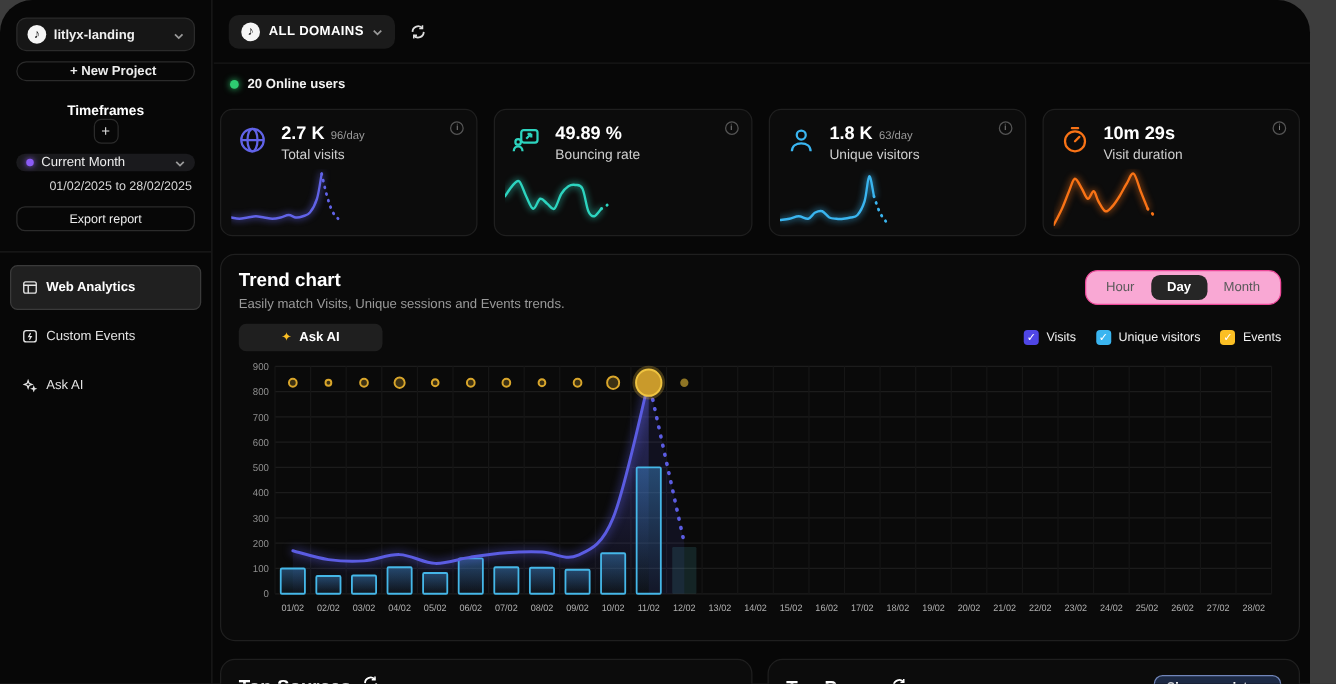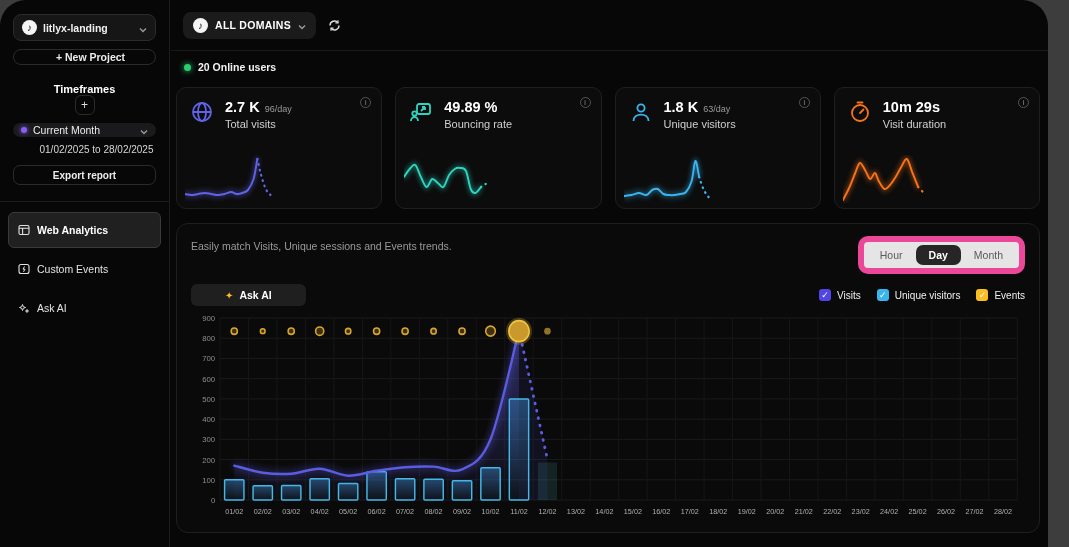--- a/index.html
+++ b/index.html
@@ -24,21 +24,21 @@
   .tf-label { font-size:11px; font-weight:bold; color:#fff; }
   .tf-add { width:20px; height:20px; border:1px solid #2b2b2b; border-radius:6px; color:#ddd;
             font-size:12px; display:flex; align-items:center; justify-content:center; cursor:pointer; }
   .tf-select { margin:8px 13px 0; height:14px; background:#1a1a1d; border-radius:7px; display:flex;
                align-items:center; gap:6px; padding:0 8px; cursor:pointer; }
   .dot-purple { width:6px; height:6px; border-radius:50%; background:#8b5cf6; box-shadow:0 0 5px #8b5cf6; }
   .tf-value { font-size:10.5px; color:#ececec; }
   .date-range { margin-top:7px; text-align:center; font-size:10px; color:#d6d6d6;padding-left:24px; }
   .export-btn { margin:10px 13px 0; height:20px; border:1px solid #2b2b2b; border-radius:7px;
                 display:flex; align-items:center; justify-content:center; font-size:10px;
-                font-weight:bold; color:#ececec; cursor:pointer; }
+                font-weight:normal; color:#ececec; cursor:pointer; }
   .side-divider { margin:16px 0 10px; border-top:1px solid #1c1c1c; }
   .nav { padding:0 8px; }
   .nav-item { height:36px; border-radius:6px; display:flex; align-items:center; gap:7px;
               padding:0 8px; margin-bottom:3px; font-size:10.5px; color:#e3e3e3; cursor:pointer;
               border:1px solid transparent; }
   .nav-item.active { background:#202020; border-color:#3a3a3a; color:#fff; font-weight:bold; }
   .nav-ico { width:13px; display:flex; justify-content:center; color:#e3e3e3; font-size:11px; }
 
   
   .main { position:absolute; left:171px; top:0; right:0; height:100%; }
@@ -51,39 +51,39 @@
   .top-links { margin-left:auto; display:flex; align-items:center; gap:21px; }
   .top-link { font-size:10.5px; color:#ececec; cursor:pointer; display:flex; align-items:center; gap:5px; }
   .moon { font-size:13px; color:#ececec; cursor:pointer; }
 
   .content { padding:0 8px 0 5px; }
   .online-row { margin:10px 0 0 8px; display:flex; align-items:center; gap:7px; }
   .dot-green { width:7px; height:7px; border-radius:50%; background:#2ecc71; box-shadow:0 0 6px #2ecc71; }
   .online-label { font-size:10.5px; font-weight:bold; color:#f2f2f2; }
 
   .cards-row { margin-top:14px; display:flex; gap:13px; }
-  .stat-card { flex:1; height:122px; background:#0c0c0c; border:1px solid #1f1f1f; border-radius:10px;
+  .stat-card { flex:1; height:102px; background:#0c0c0c; border:1px solid #1f1f1f; border-radius:10px;
                position:relative; padding:11px 12px; }
   .card-head { display:flex; gap:10px; }
   .card-ico { width:26px; height:26px; flex:0 0 auto; display:flex; align-items:center; justify-content:center; }
   .card-val-row { display:flex; align-items:baseline; gap:5px; }
   .card-value { font-size:14.5px; font-weight:bold; color:#fff; }
   .card-perday { font-size:9px; color:#9a9a9a; }
   .card-label { font-size:11px; color:#cfcfcf; margin-top:3px; }
   .info-ico { position:absolute; top:9px; right:10px; width:11px; height:11px; border:1px solid #555;
               border-radius:50%; color:#999; font-size:7px; line-height:10px; text-align:center; cursor:pointer; }
   .spark { position:absolute; left:8px; bottom:5px; }
 
   .trend-card { margin-top:14px; height:310px; background:#0a0a0a; border:1px solid #1f1f1f;
                 border-radius:12px; padding:12px 14px 8px; }
   .trend-head { display:flex; }
   .trend-title { font-size:15px; font-weight:bold; color:#fff; }
   .trend-sub { font-size:10.5px; color:#9a9a9a; margin-top:4px; }
-  .seg { margin-left:auto; border:6px solid #ec4899; border-radius:10px; padding:3px; display:flex;
-         align-self:flex-start; background:#e5e5e5; }
+  .seg { margin-left:auto; border:1px solid #ec4899; border-radius:10px; padding:3px; display:flex;
+         align-self:flex-start; background:#f9a8d4; }
   .seg-btn { font-size:10.5px; color:#5a5a5a; padding:4px 13px; border-radius:7px; cursor:pointer; }
   .seg-btn.active { background:#262626; color:#fff; font-weight:bold; }
   .trend-row2 { margin-top:10px; display:flex; align-items:center; }
   .askai-btn { height:22px; background:#1f1f1f; border-radius:6px; display:flex; align-items:center;
                gap:6px; padding:0 34px; cursor:pointer; }
   .askai-star { color:#fbbf24; font-size:10px; }
   .askai-label { font-size:10.5px; font-weight:bold; color:#fff; }
   .legend { margin-left:auto; display:flex; align-items:center; gap:16px; }
   .legend-item { display:flex; align-items:center; gap:6px; cursor:pointer; }
   .legend-box { width:12px; height:12px; border-radius:3px; color:#fff; font-size:9px; line-height:12px;
@@ -283,20 +283,21 @@
             <svg class="spark" width="46%" height="48" viewBox="0 0 100 48" preserveAspectRatio="none">
               <path d="M0,45C1.2,42.8 4.8,36.5 7,32C9.2,27.5 11.2,22.0 13,18C14.8,14.0 16.2,8.3 18,8C19.8,7.7 22.2,13.3 24,16C25.8,18.7 27.3,23.7 29,24C30.7,24.3 32.5,17.7 34,18C35.5,18.3 36.3,23.3 38,26C39.7,28.7 42.0,33.3 44,34C46.0,34.7 48.0,32.0 50,30C52.0,28.0 54.0,25.0 56,22C58.0,19.0 60.0,15.0 62,12C64.0,9.0 66.0,3.0 68,4C70.0,5.0 72.0,13.3 74,18C76.0,22.7 79.0,29.7 80,32" fill="none" stroke="#f97316" stroke-width="2" stroke-linecap="round" style="filter:drop-shadow(0 0 3px #f97316)"></path>
               <path d="M80,32C81.0,33.0 85.0,37.0 86,38" fill="none" stroke="#f97316" stroke-width="2.4" stroke-linecap="round" stroke-dasharray="0.5 5"></path>
             </svg>
           </div>
         </div>
 
       <div class="trend-card">
         <div class="trend-head">
           <div>
+            <div class="trend-title">Trend chart</div>
             <div class="trend-sub">Easily match Visits, Unique sessions and Events trends.</div>
           </div>
           <div class="seg" id="seg-control">
               <span class="seg-btn">Hour</span>
               <span class="seg-btn active">Day</span>
               <span class="seg-btn">Month</span>
             </div>
         </div>
         <div class="trend-row2">
           <div class="askai-btn">

